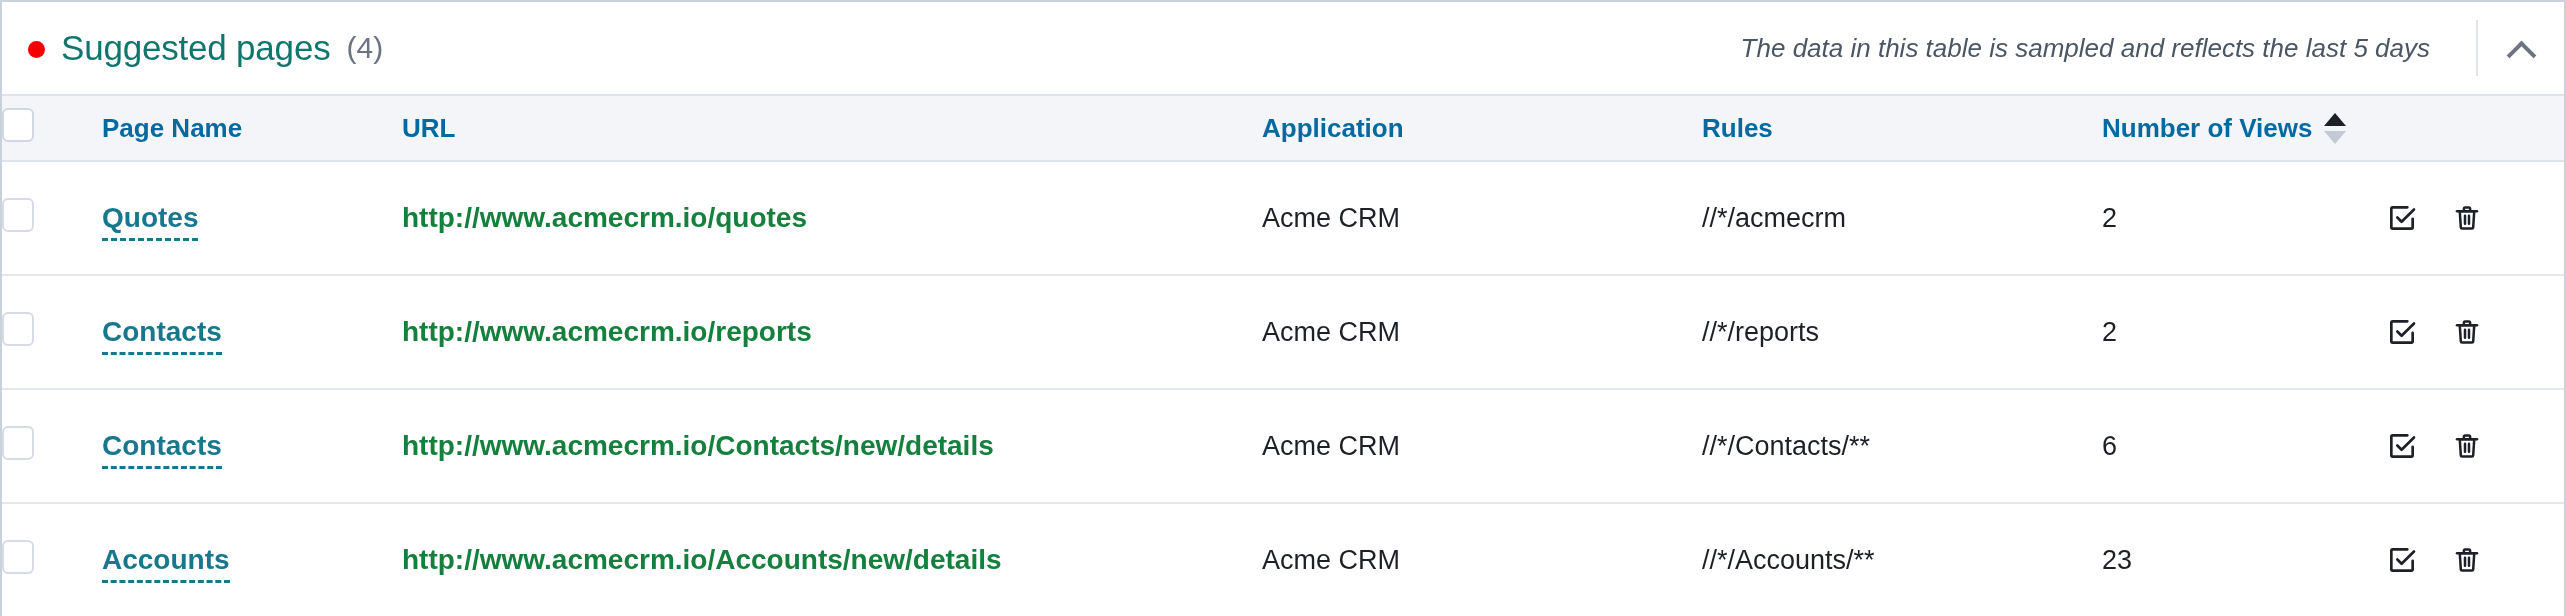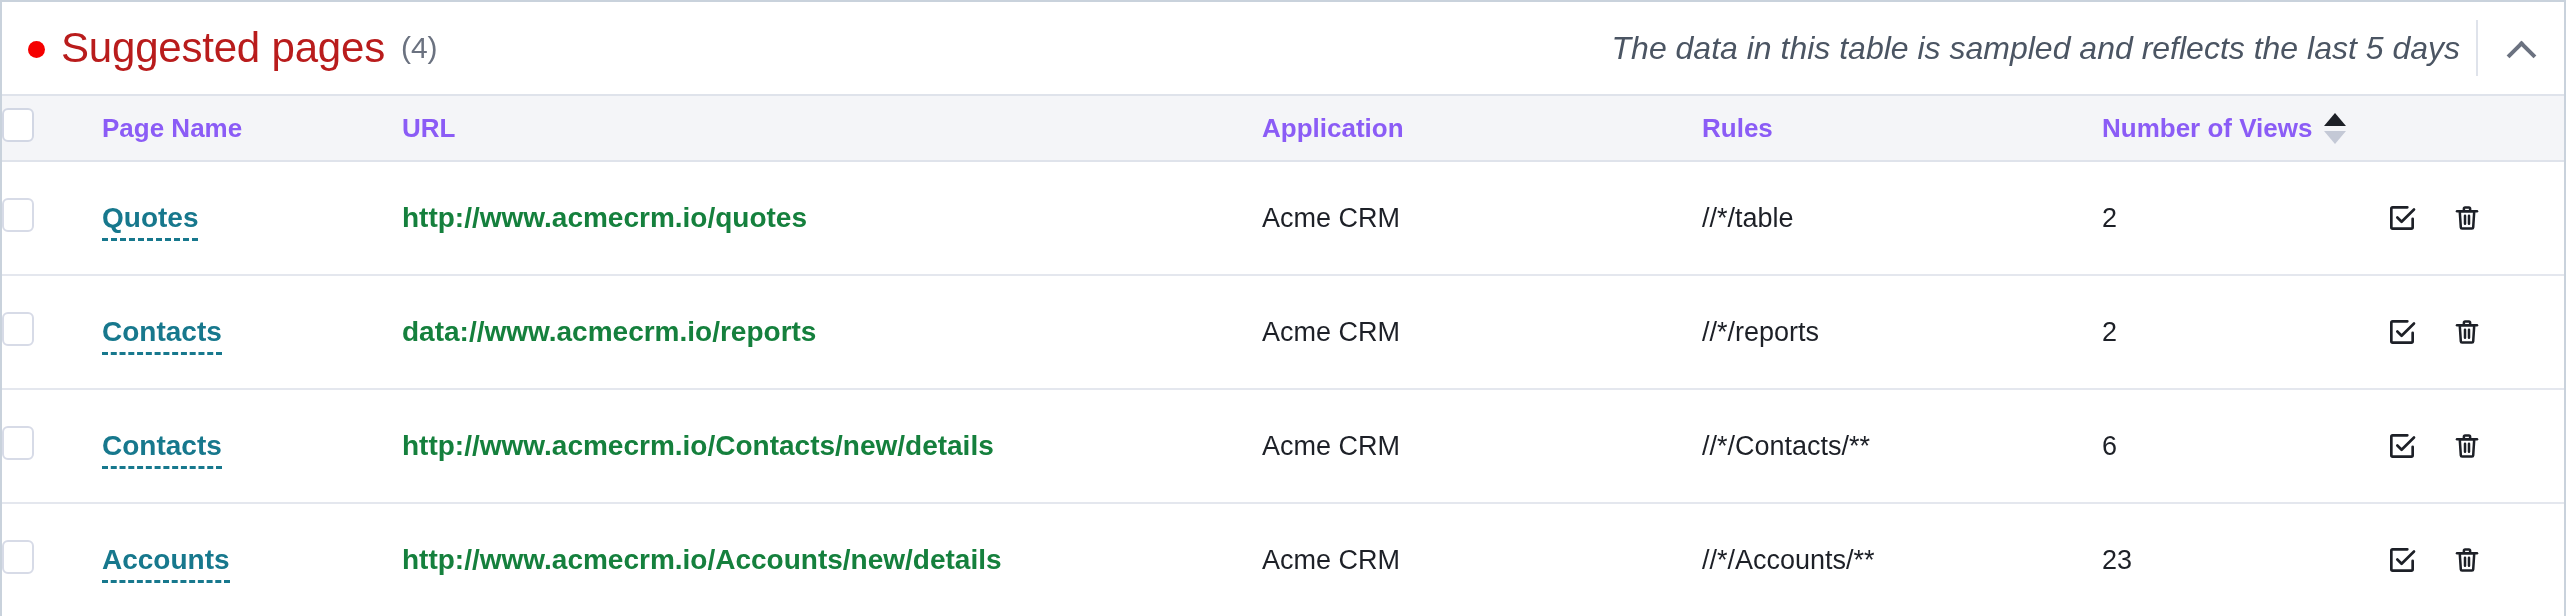--- a/index.html
+++ b/index.html
@@ -33,45 +33,45 @@
   .status-dot {
     width: 17px;
     height: 17px;
     border-radius: 50%;
     background: #f50000;
     flex: 0 0 auto;
     margin-right: 16px;
     margin-top: 2px;
   }
   .card-title {
-    font-size: 42px;
+    font-size: 35px;
     font-weight: 400;
-    color: #b91c1c;
+    color: #0f766e;
     letter-spacing: -0.2px;
     white-space: nowrap;
   }
   .card-count {
     font-size: 30px;
     font-weight: 400;
     color: #6b7280;
     margin-left: 16px;
     white-space: nowrap;
   }
   .header-right {
     margin-left: auto;
     display: flex;
     align-items: center;
     height: 100%;
   }
   .sampled-note {
-    font-size: 32px;
+    font-size: 26px;
     font-style: italic;
     color: #4b5563;
     white-space: nowrap;
-    padding-right: 16px;
+    padding-right: 46px;
   }
   .header-divider {
     width: 2px;
     height: 56px;
     background: #dfe3eb;
     flex: 0 0 auto;
   }
   .collapse-btn {
     width: 86px;
     height: 92px;
@@ -109,21 +109,21 @@
   .table thead tr {
     background: #f4f5f8;
     border-top: 2px solid #dfe3eb;
     border-bottom: 2px solid #dfe3eb;
   }
   .table th {
     height: 66px;
     text-align: left;
     font-size: 26px;
     font-weight: 700;
-    color: #8b5cf6;
+    color: #0369a1;
     padding: 0;
     vertical-align: middle;
     white-space: nowrap;
   }
   .table tbody tr {
     border-bottom: 2px solid #e4e7ee;
     height: 114px;
   }
   .table td {
     padding: 0;
@@ -281,21 +281,21 @@
         <td class="cell-pad-check">
           <span class="checkbox"></span>
         </td>
         <td class="cell-pad-name">
           <a class="page-link">Quotes</a>
         </td>
         <td class="cell-pad-url">
           <a class="url-link">http://www.acmecrm.io/quotes</a>
         </td>
         <td class="cell-pad-app">Acme CRM</td>
-        <td class="cell-pad-rules">//*/table</td>
+        <td class="cell-pad-rules">//*/acmecrm</td>
         <td class="cell-pad-views">2</td>
         <td>
           <div class="actions">
             <button class="icon-btn">
               <svg width="32" height="32" viewBox="0 0 24 24" fill="none">
                 <path d="M20 12.6V19a1 1 0 0 1-1 1H5a1 1 0 0 1-1-1V5a1 1 0 0 1 1-1h11" stroke="#1d2027" stroke-width="2" stroke-linecap="round"></path>
                 <path d="M8.5 11.6l3.2 3.2L21 5.6" stroke="#1d2027" stroke-width="2" stroke-linecap="round" stroke-linejoin="round"></path>
               </svg>
             </button>
             <button class="icon-btn">
@@ -311,21 +311,21 @@
       </tr>
 
       <tr>
         <td class="cell-pad-check">
           <span class="checkbox"></span>
         </td>
         <td class="cell-pad-name">
           <a class="page-link">Contacts</a>
         </td>
         <td class="cell-pad-url">
-          <a class="url-link">data://www.acmecrm.io/reports</a>
+          <a class="url-link">http://www.acmecrm.io/reports</a>
         </td>
         <td class="cell-pad-app">Acme CRM</td>
         <td class="cell-pad-rules">//*/reports</td>
         <td class="cell-pad-views">2</td>
         <td>
           <div class="actions">
             <button class="icon-btn">
               <svg width="32" height="32" viewBox="0 0 24 24" fill="none">
                 <path d="M20 12.6V19a1 1 0 0 1-1 1H5a1 1 0 0 1-1-1V5a1 1 0 0 1 1-1h11" stroke="#1d2027" stroke-width="2" stroke-linecap="round"></path>
                 <path d="M8.5 11.6l3.2 3.2L21 5.6" stroke="#1d2027" stroke-width="2" stroke-linecap="round" stroke-linejoin="round"></path>

